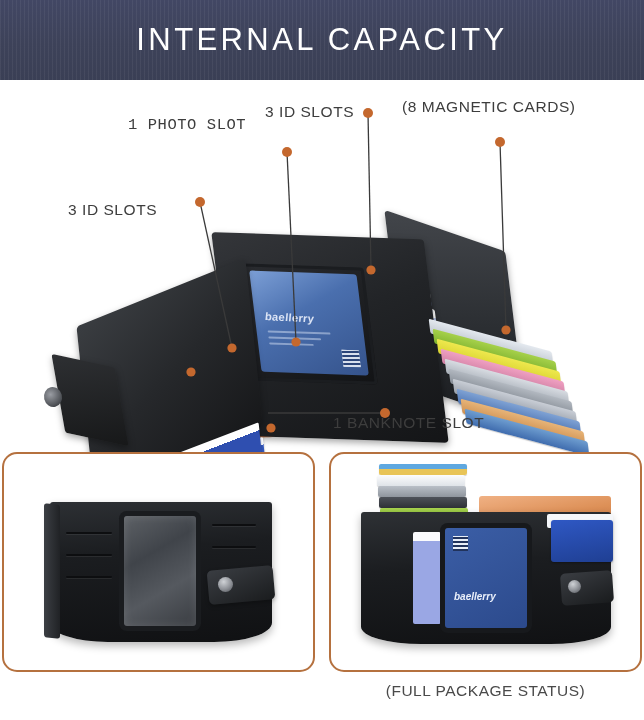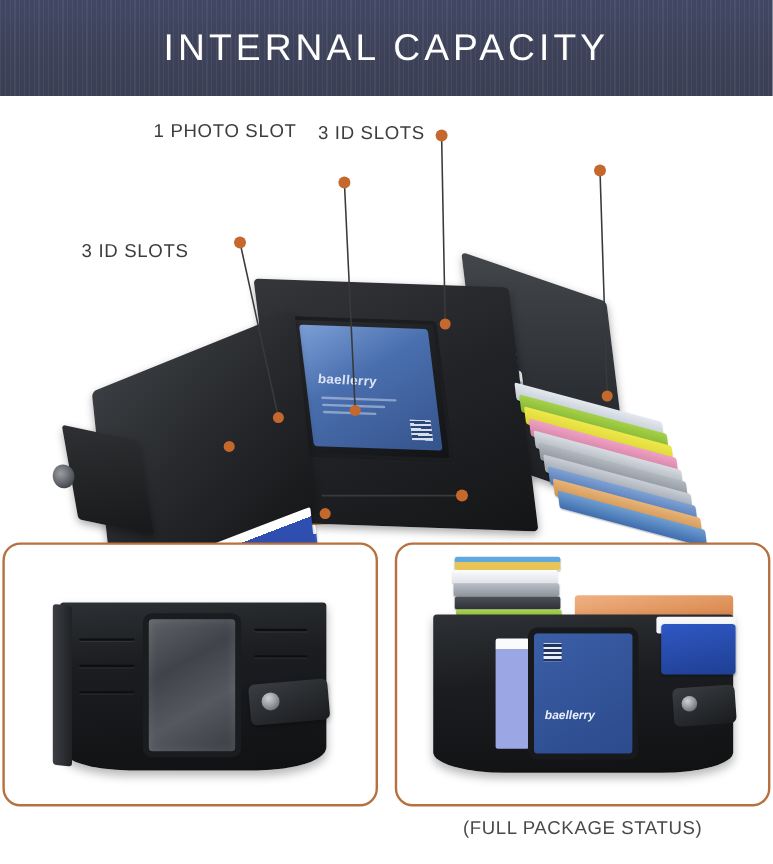--- a/index.html
+++ b/index.html
@@ -335,29 +335,31 @@
         <circle cx="232" cy="268" r="4.6"></circle>
         <circle cx="296" cy="262" r="4.6"></circle>
         <circle cx="371" cy="190" r="4.6"></circle>
         <circle cx="506" cy="250" r="4.6"></circle>
         <circle cx="385" cy="333" r="5"></circle>
         <circle cx="191" cy="292" r="4.6"></circle>
         <circle cx="271" cy="348" r="4.6"></circle>
       </g>
     </svg>
 
-    <div class="callout-label" style="left:128px; top:20px;">1 PHOTO SLOT</div>
+    <div class="callout-label" style="left:128px; top:36px;font-family:Liberation Mono, monospace;">1 PHOTO SLOT</div>
 
     <div class="callout-label" style="left:265px; top:22px;">3 ID SLOTS</div>
 
     <div class="callout-label two-line" style="left:402px; top:17px; text-align:center;">
+      <div>(8 MAGNETIC CARDS)</div>
     </div>
 
     <div class="callout-label" style="left:68px; top:120px;">3 ID SLOTS</div>
 
+    <div class="callout-label" style="left:333px; top:333px;">1 BANKNOTE SLOT</div>
   </div>
 
   <div class="pkg-panel pkg-left">
     <div class="ew">
       <div class="ew-base"></div>
       <div class="ew-leftflap"></div>
       <div class="ew-window"></div>
       <div class="ew-slot" style="left:16px; top:30px;  width:46px;"></div>
       <div class="ew-slot" style="left:16px; top:52px;  width:46px;"></div>
       <div class="ew-slot" style="left:16px; top:74px;  width:46px;"></div>

